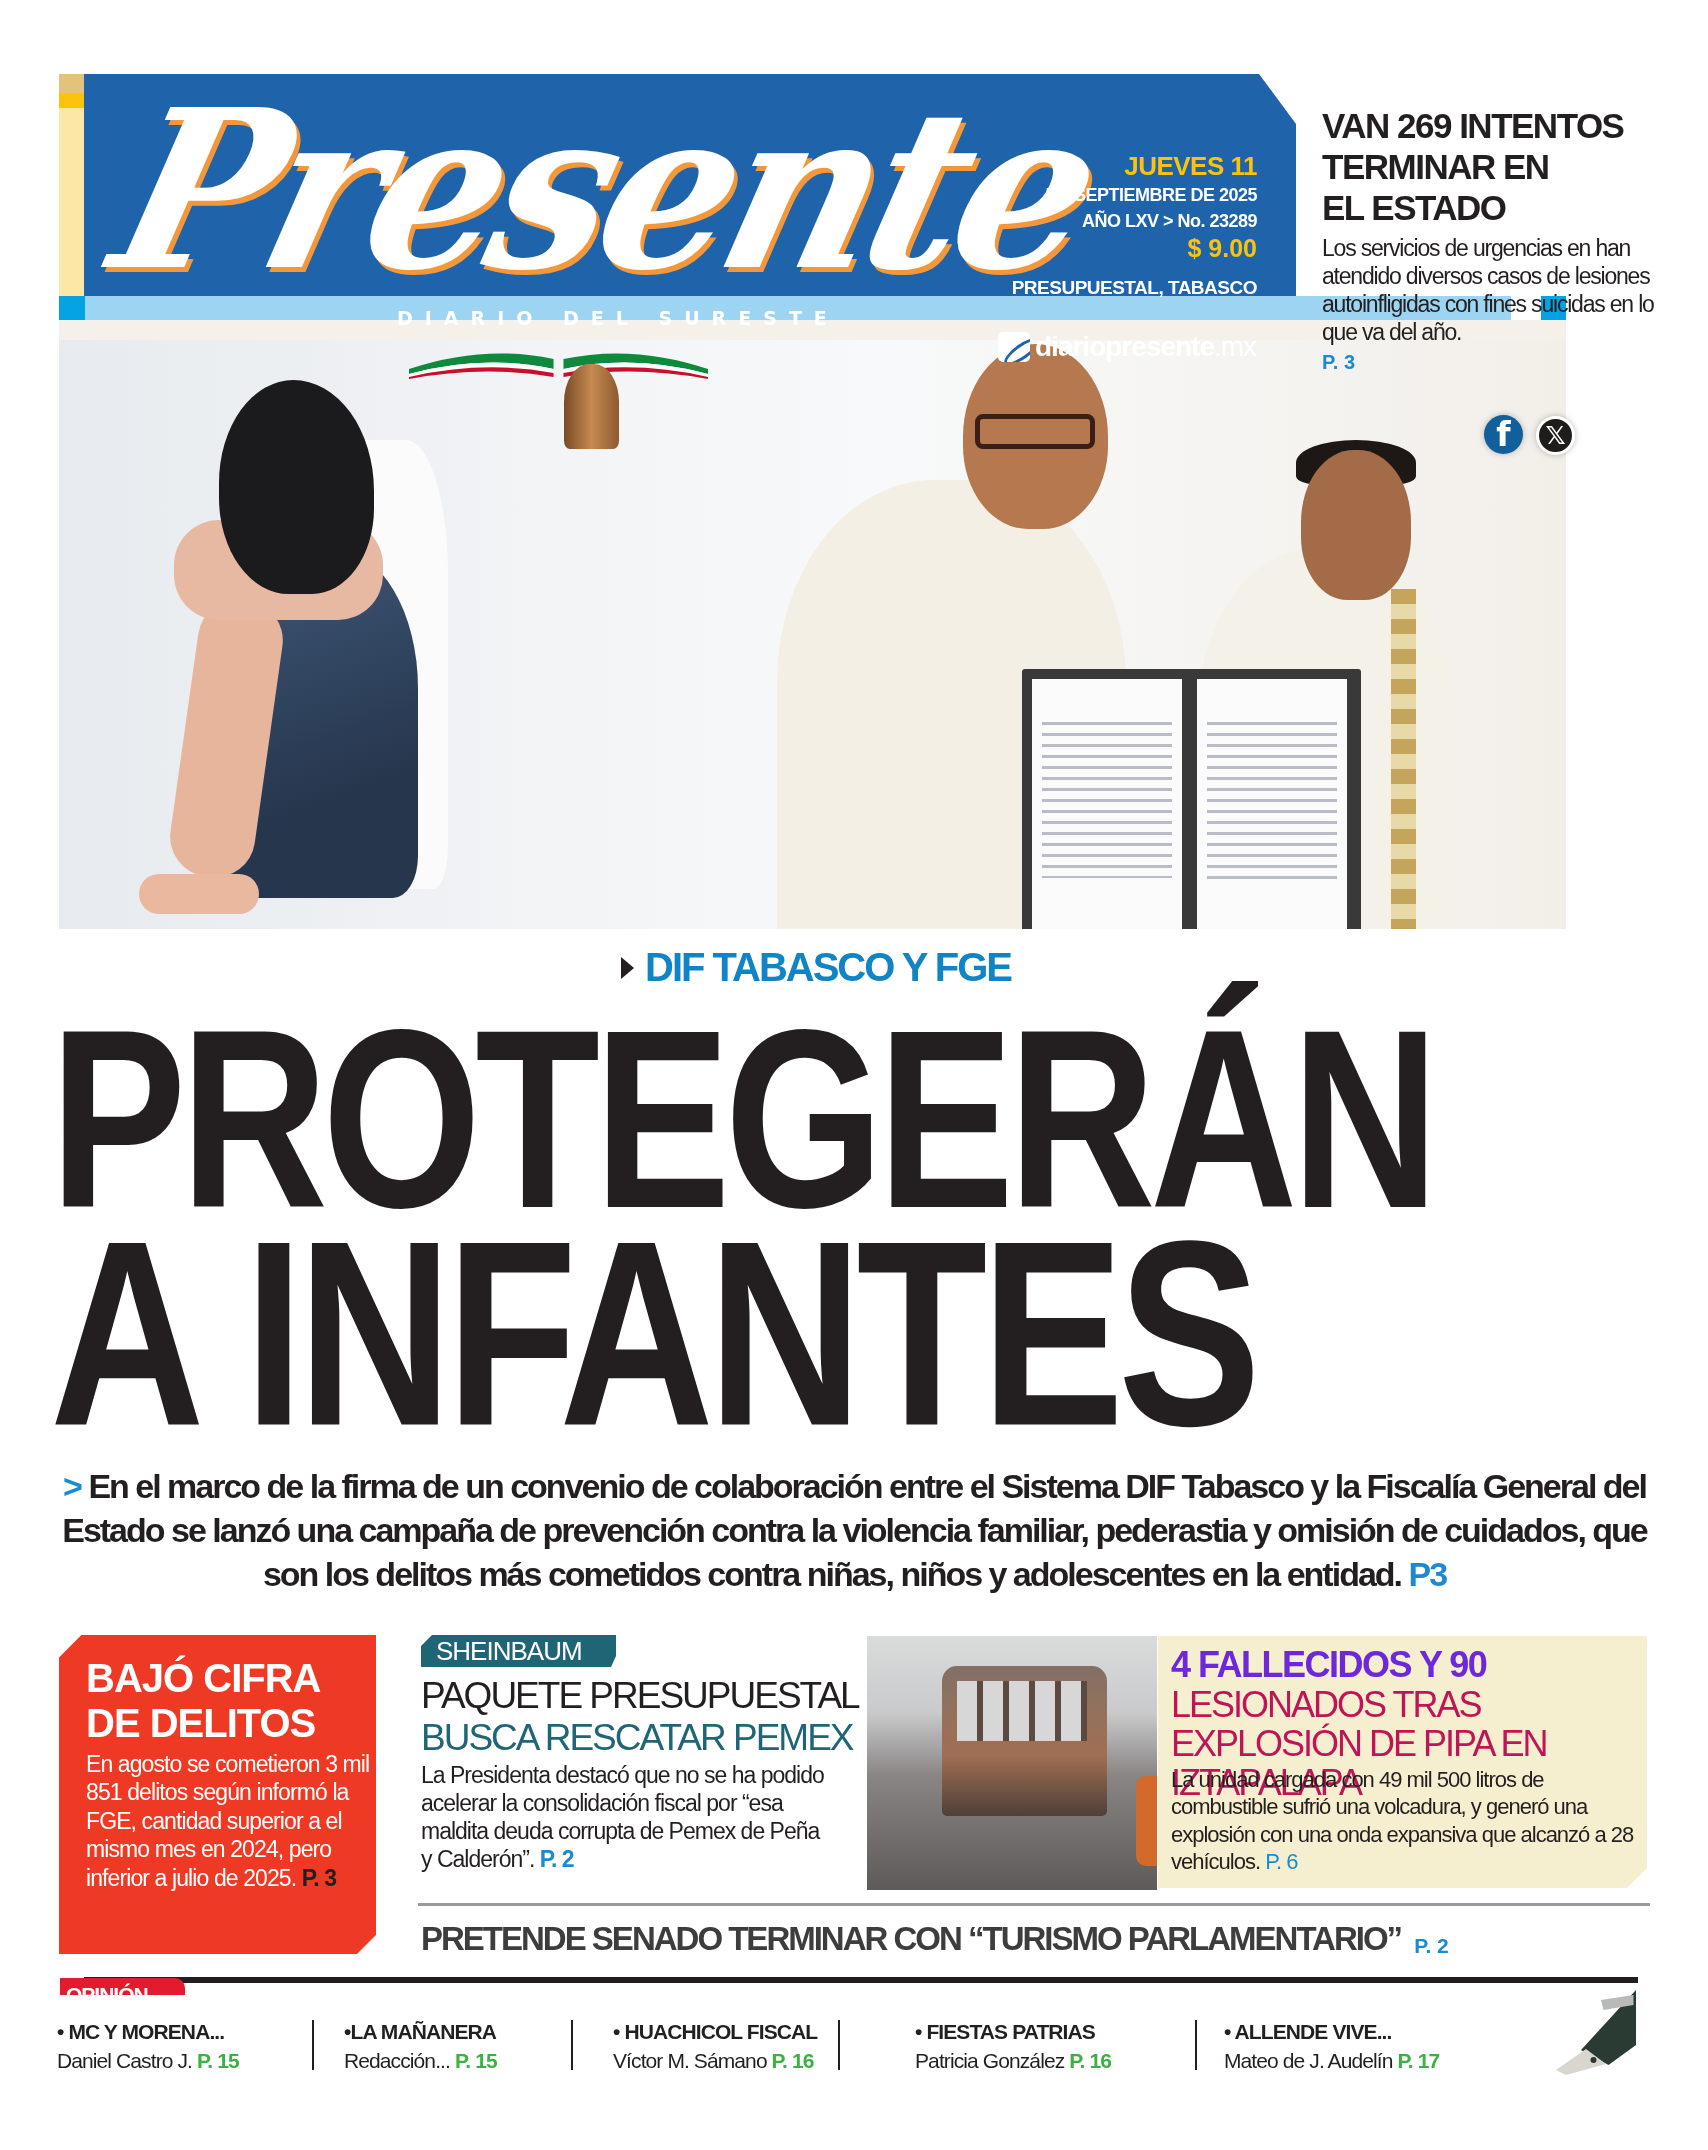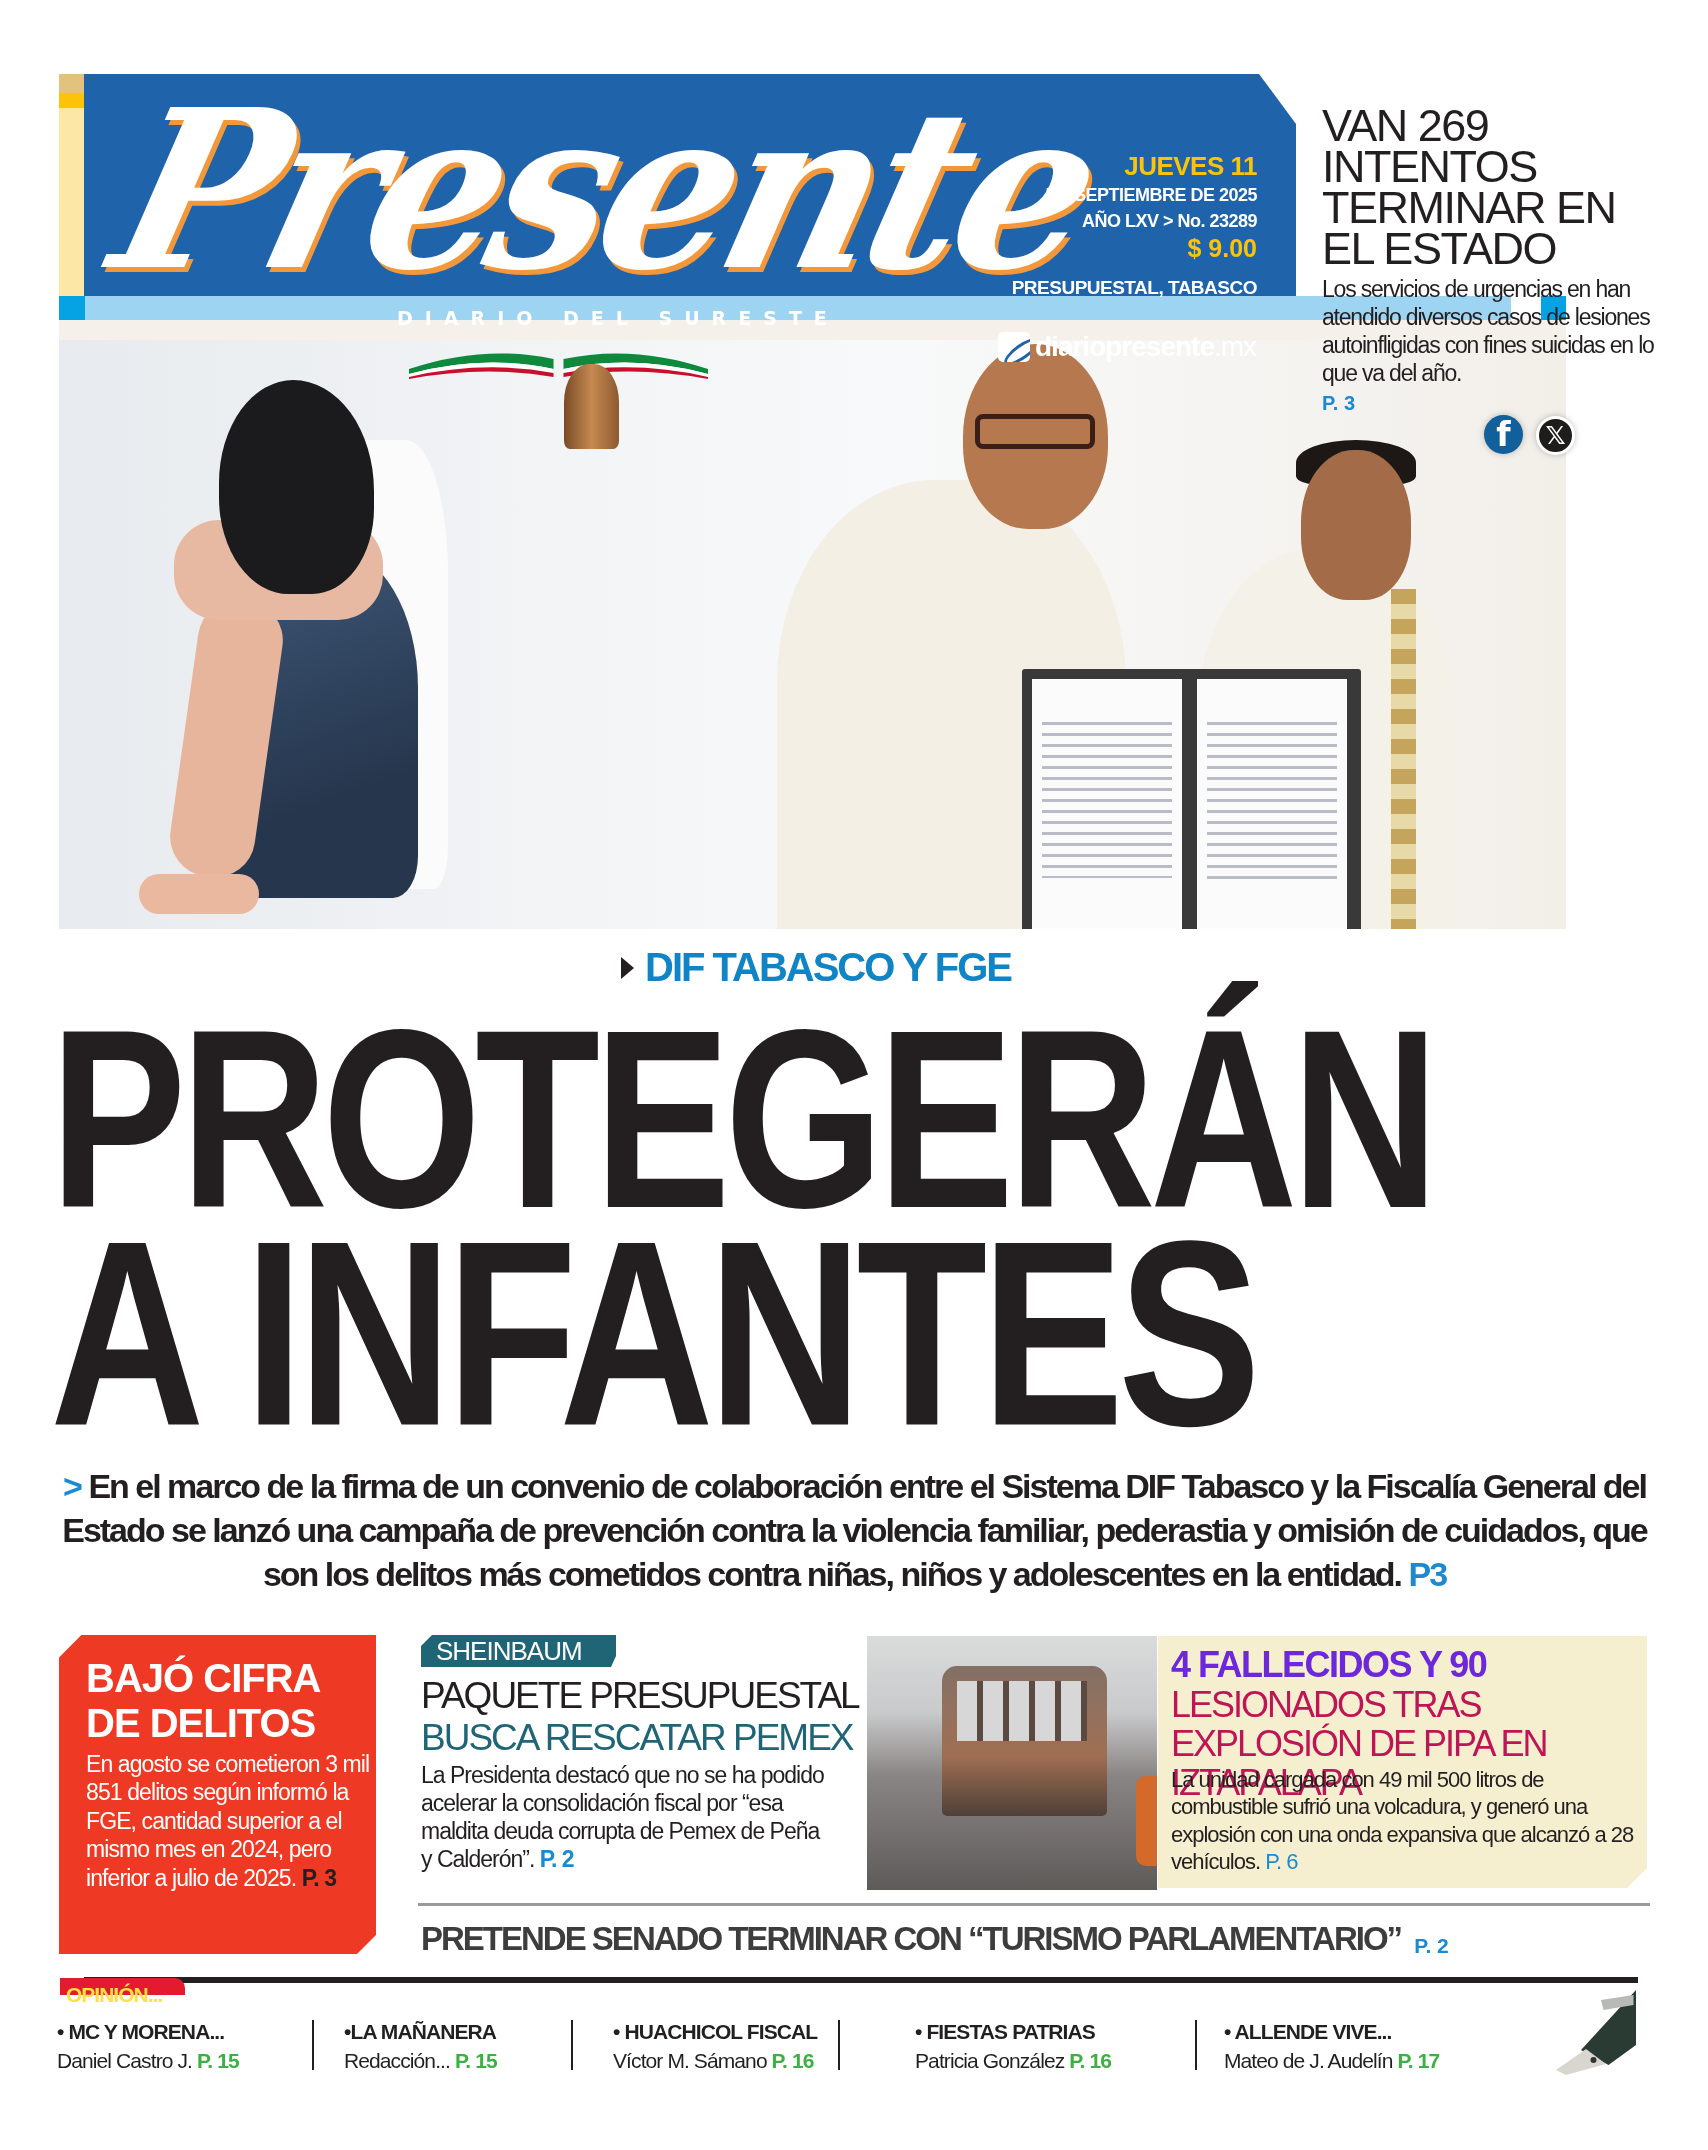--- a/index.html
+++ b/index.html
@@ -34,21 +34,21 @@
   #date-block .city{font-weight:bold;font-size:19px;line-height:30px;margin-top:11px;letter-spacing:-0.5px}
   #site{left:998px;top:329px;height:35px;display:flex;align-items:center;gap:5px;color:#fff}
   #site .ico{width:32px;height:30px;border-radius:5px;background:#ffffff;position:relative;overflow:hidden}
   #site .ico:after{content:"";position:absolute;left:3px;top:12px;width:36px;height:9px;border-radius:50%;
       border:3px solid #1f63ab;transform:rotate(-35deg)}
   #site .txt{font-size:28px;font-weight:bold;letter-spacing:-1px}
   #site .tld{font-weight:normal}
 
   
   #tr{left:1322px;top:105px;width:359px}
-  #tr-h{font-weight:normal;font-size:45px;line-height:41px;letter-spacing:-1.5px;color:#231f20}
+  #tr-h{font-weight:bold;font-size:35px;line-height:41px;letter-spacing:-1.5px;color:#231f20}
   #tr-b{font-size:23px;line-height:28px;letter-spacing:-1.2px;margin-top:6px;color:#231f20}
   #tr-p{font-weight:bold;font-size:20px;color:#1b8ad1;margin-top:5px}
 
   
   .soc{width:39px;height:39px;border-radius:50%;display:flex;align-items:center;justify-content:center;
        color:#fff;font-weight:bold;box-shadow:0 0 6px rgba(0,0,0,.25)}
   #fb{left:1484px;top:415px;background:#11609b;font-size:33px;font-family:"DejaVu Sans",sans-serif}
   #xx{left:1536px;top:416px;background:#1f1c1c;border:3px solid #fff;font-size:25px;font-family:"DejaVu Sans",sans-serif}
 
   
@@ -111,21 +111,21 @@
   #exp-b{left:1171px;top:1766px;width:469px;font-size:22px;line-height:27.4px;letter-spacing:-1px;color:#231f20}
   #exp-b .p{font-weight:normal;color:#1b8ad1}
 
   #rule1{left:418px;top:1903px;width:1232px;height:3px;background:#9a9a9a}
   #senado{left:421px;top:1920px;display:flex;align-items:flex-end;gap:13px}
   #senado .t{font-weight:bold;font-size:33px;letter-spacing:-2px;color:#3d3d3d}
   #senado .p{font-weight:bold;font-size:21px;color:#1b8ad1}
 
   
   #rule2{left:84px;top:1977px;width:1554px;height:6px;background:#231f20}
-  #op-tag{left:60px;top:1978px;width:125px;height:17px;background:#e41b2e;color:#fde047;font-weight:bold;font-size:21px;line-height:33px;padding-left:6px;letter-spacing:-1px;border-radius:0 10px 0 0}
+  #op-tag{left:60px;top:1978px;width:125px;height:17px;background:#e41b2e;color:#ffffff;font-weight:bold;font-size:21px;line-height:33px;padding-left:6px;letter-spacing:-1px;border-radius:0 10px 0 0}
   .op{top:2018px;white-space:nowrap}
   .op .h{font-weight:bold;font-size:21px;letter-spacing:-0.9px;color:#231f20;line-height:27px}
   .op .a{font-size:21px;letter-spacing:-0.9px;color:#231f20;line-height:32px}
   .op .p{font-weight:bold;color:#3cb043}
   .op-div{top:2020px;width:1.5px;height:50px;background:#231f20}
   #pen{left:1501px;top:1990px;width:135px;height:85px}
 </style>
 </head>
 <body>
 

